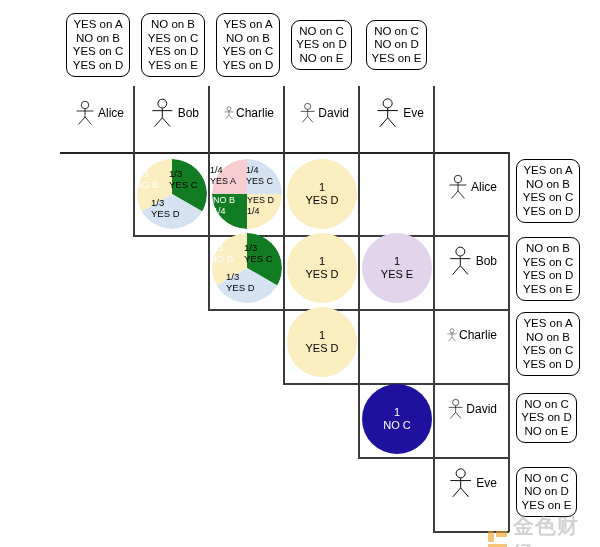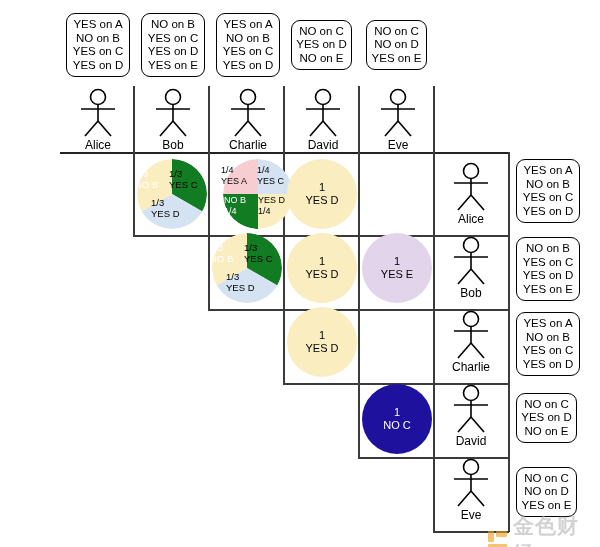--- a/index.html
+++ b/index.html
@@ -19,21 +19,21 @@
     display:flex;flex-direction:column;
     align-items:center;justify-content:center;
     padding:3px 5px;
   }
   .infobox .ln{
     font-size:11.5px;line-height:13.5px;white-space:nowrap;
     text-align:center;
   }
 
   
-  .person{position:absolute;display:flex;flex-direction:column;align-items:center;}
+  .person{position:absolute;display:flex;flex-direction:row;align-items:center;}
   .person .name{font-size:12px;line-height:13px;margin-top:1px;}
 
   
   .hline{position:absolute;background:#3b3b3b;height:1.5px;}
   .vline{position:absolute;background:#3b3b3b;width:1.5px;}
   .hline.dark{background:#222;height:1.6px;}
 
   
   .cell{position:absolute;}
   .pie{position:absolute;border-radius:50%;overflow:hidden;}
@@ -181,21 +181,21 @@
   <div class="pielabel" style="left:35px;top:15px;width:40px;color:#000;">
     <span>1/3</span><br>
     <span>YES C</span>
   </div>
   <div class="pielabel" style="left:17px;top:44px;width:42px;color:#000;">
     <span>1/3</span><br>
     <span>YES D</span>
   </div>
 </div>
 
-<div class="cell" style="left:209px;top:153px;width:65px;height:82px;margin-left:11px;">
+<div class="cell" style="left:209px;top:153px;width:65px;height:82px;">
   <svg class="pie" width="70" height="70" viewBox="0 0 100 100" style="left:3px;top:6px;">
     <path d="M50,50 L50,0 A50,50 0 0,0 0,50 Z" fill="#f7cdd2"></path>
     <path d="M50,50 L50,0 A50,50 0 0,1 100,50 Z" fill="#d5e2f2"></path>
     <path d="M50,50 L100,50 A50,50 0 0,1 50,100 Z" fill="#faedc0"></path>
     <path d="M50,50 L50,100 A50,50 0 0,1 0,50 Z" fill="#127c22"></path>
   </svg>
   <div class="pielabel" style="left:1px;top:12px;width:37px;color:#000;font-size:9px;">
     <span>1/4</span><br>
     <span>YES A</span>
   </div>

